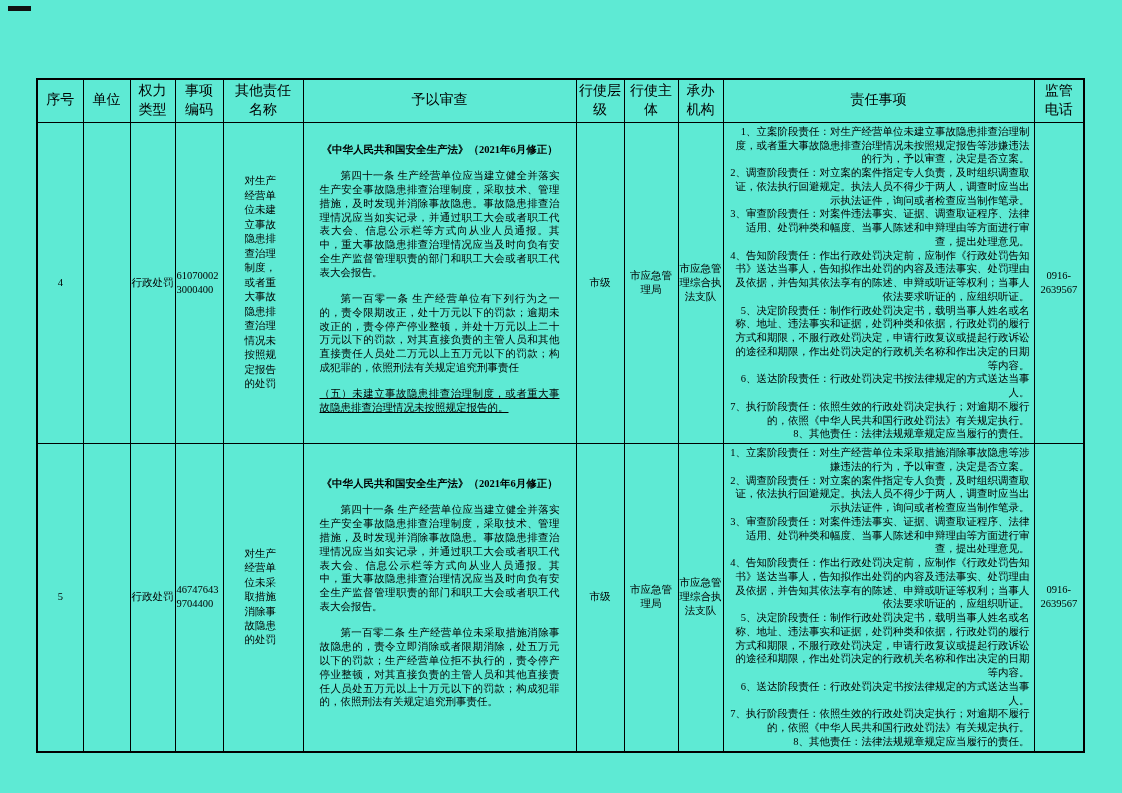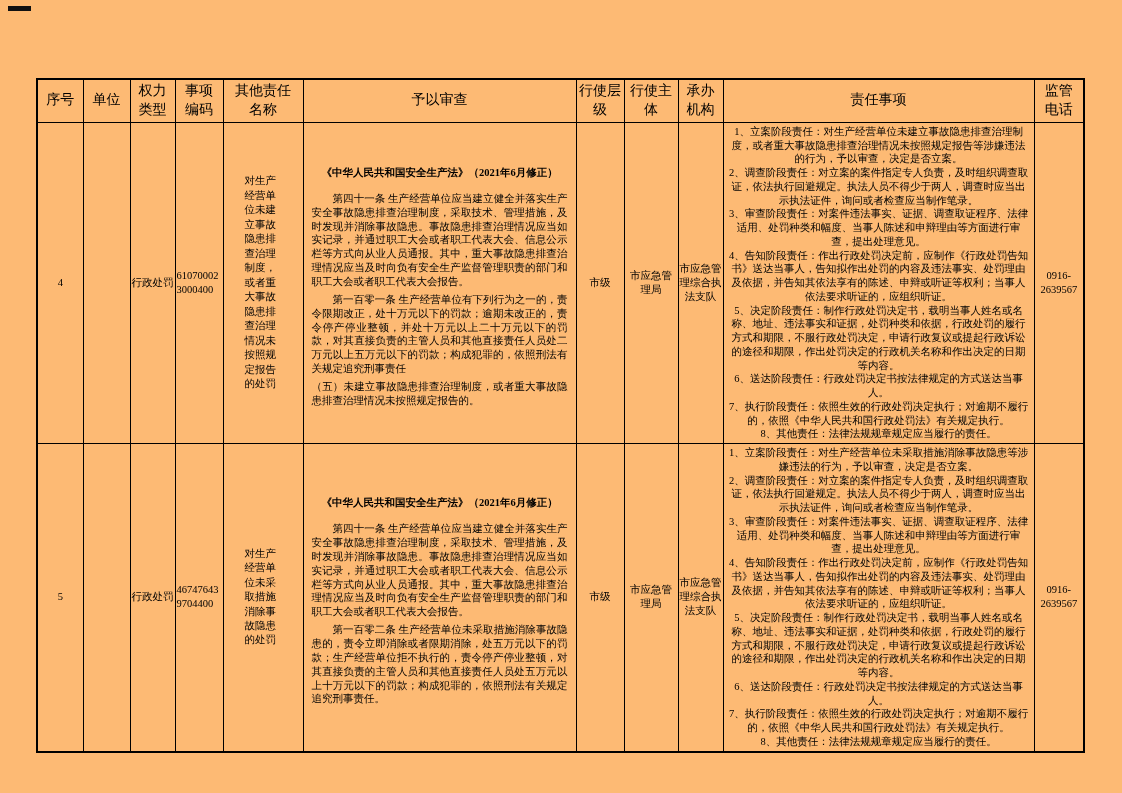--- a/index.html
+++ b/index.html
@@ -1,20 +1,20 @@
 <!DOCTYPE html>
 <html><head>
 <meta charset="utf-8">
 <style>
   html,body{margin:0;padding:0;background:#ffffff;}
   body{
     width:1122px;height:793px;position:relative;overflow:hidden;
     font-family:"Liberation Serif","DejaVu Serif",serif;color:#000;
   }
-  .page{position:absolute;inset:0;background:#fdba74;}
+  .page{position:absolute;inset:0;background:#5eead4;}
   .corner-mark{position:absolute;left:8px;top:6px;width:23px;height:5px;background:#111;}
   table.grid{
     position:absolute;left:36px;top:78px;
     border-collapse:collapse;table-layout:fixed;width:1047px;
     border:2px solid #000;
   }
   .grid th,.grid td{
     border:1px solid #000;vertical-align:middle;
     font-size:10.5px;line-height:1.32;padding:1px;
     overflow:hidden;
@@ -23,24 +23,24 @@
     font-size:14px;font-weight:normal;text-align:center;
     white-space:pre-line;line-height:1.35;padding:2px 1px;
   }
   tr.hrow{height:39px;}
   tr.r0{height:300px;}
   tr.r1{height:299px;}
   td.c{text-align:center;}
   td.code{word-break:break-all;text-align:left;line-height:1.35;}
   td.name{text-align:left;padding:2px 21px;line-height:1.38;}
   td.basis{text-align:justify;padding:2px 4px;}
-  td.duties{text-align:center;padding:2px 4px;line-height:1.31;}
-  .law-title{font-weight:bold;text-align:center;margin:12px;}
-  p.para{margin:4px;text-indent:2em;}
-  p.para.no-indent{text-indent:0;}
+  td.duties{text-align:right;padding:2px 4px;line-height:1.31;}
+  .law-title{font-weight:bold;text-align:center;margin:4px;}
+  p.para{margin:12px;text-indent:2em;}
+  p.para.no-indent{text-indent:0;text-decoration:underline;}
   .duty{margin:0;}
 </style>
 </head>
 <body>
 
 <div class="page">
   <div class="corner-mark"></div>
 
   <table class="grid">
     <colgroup>

